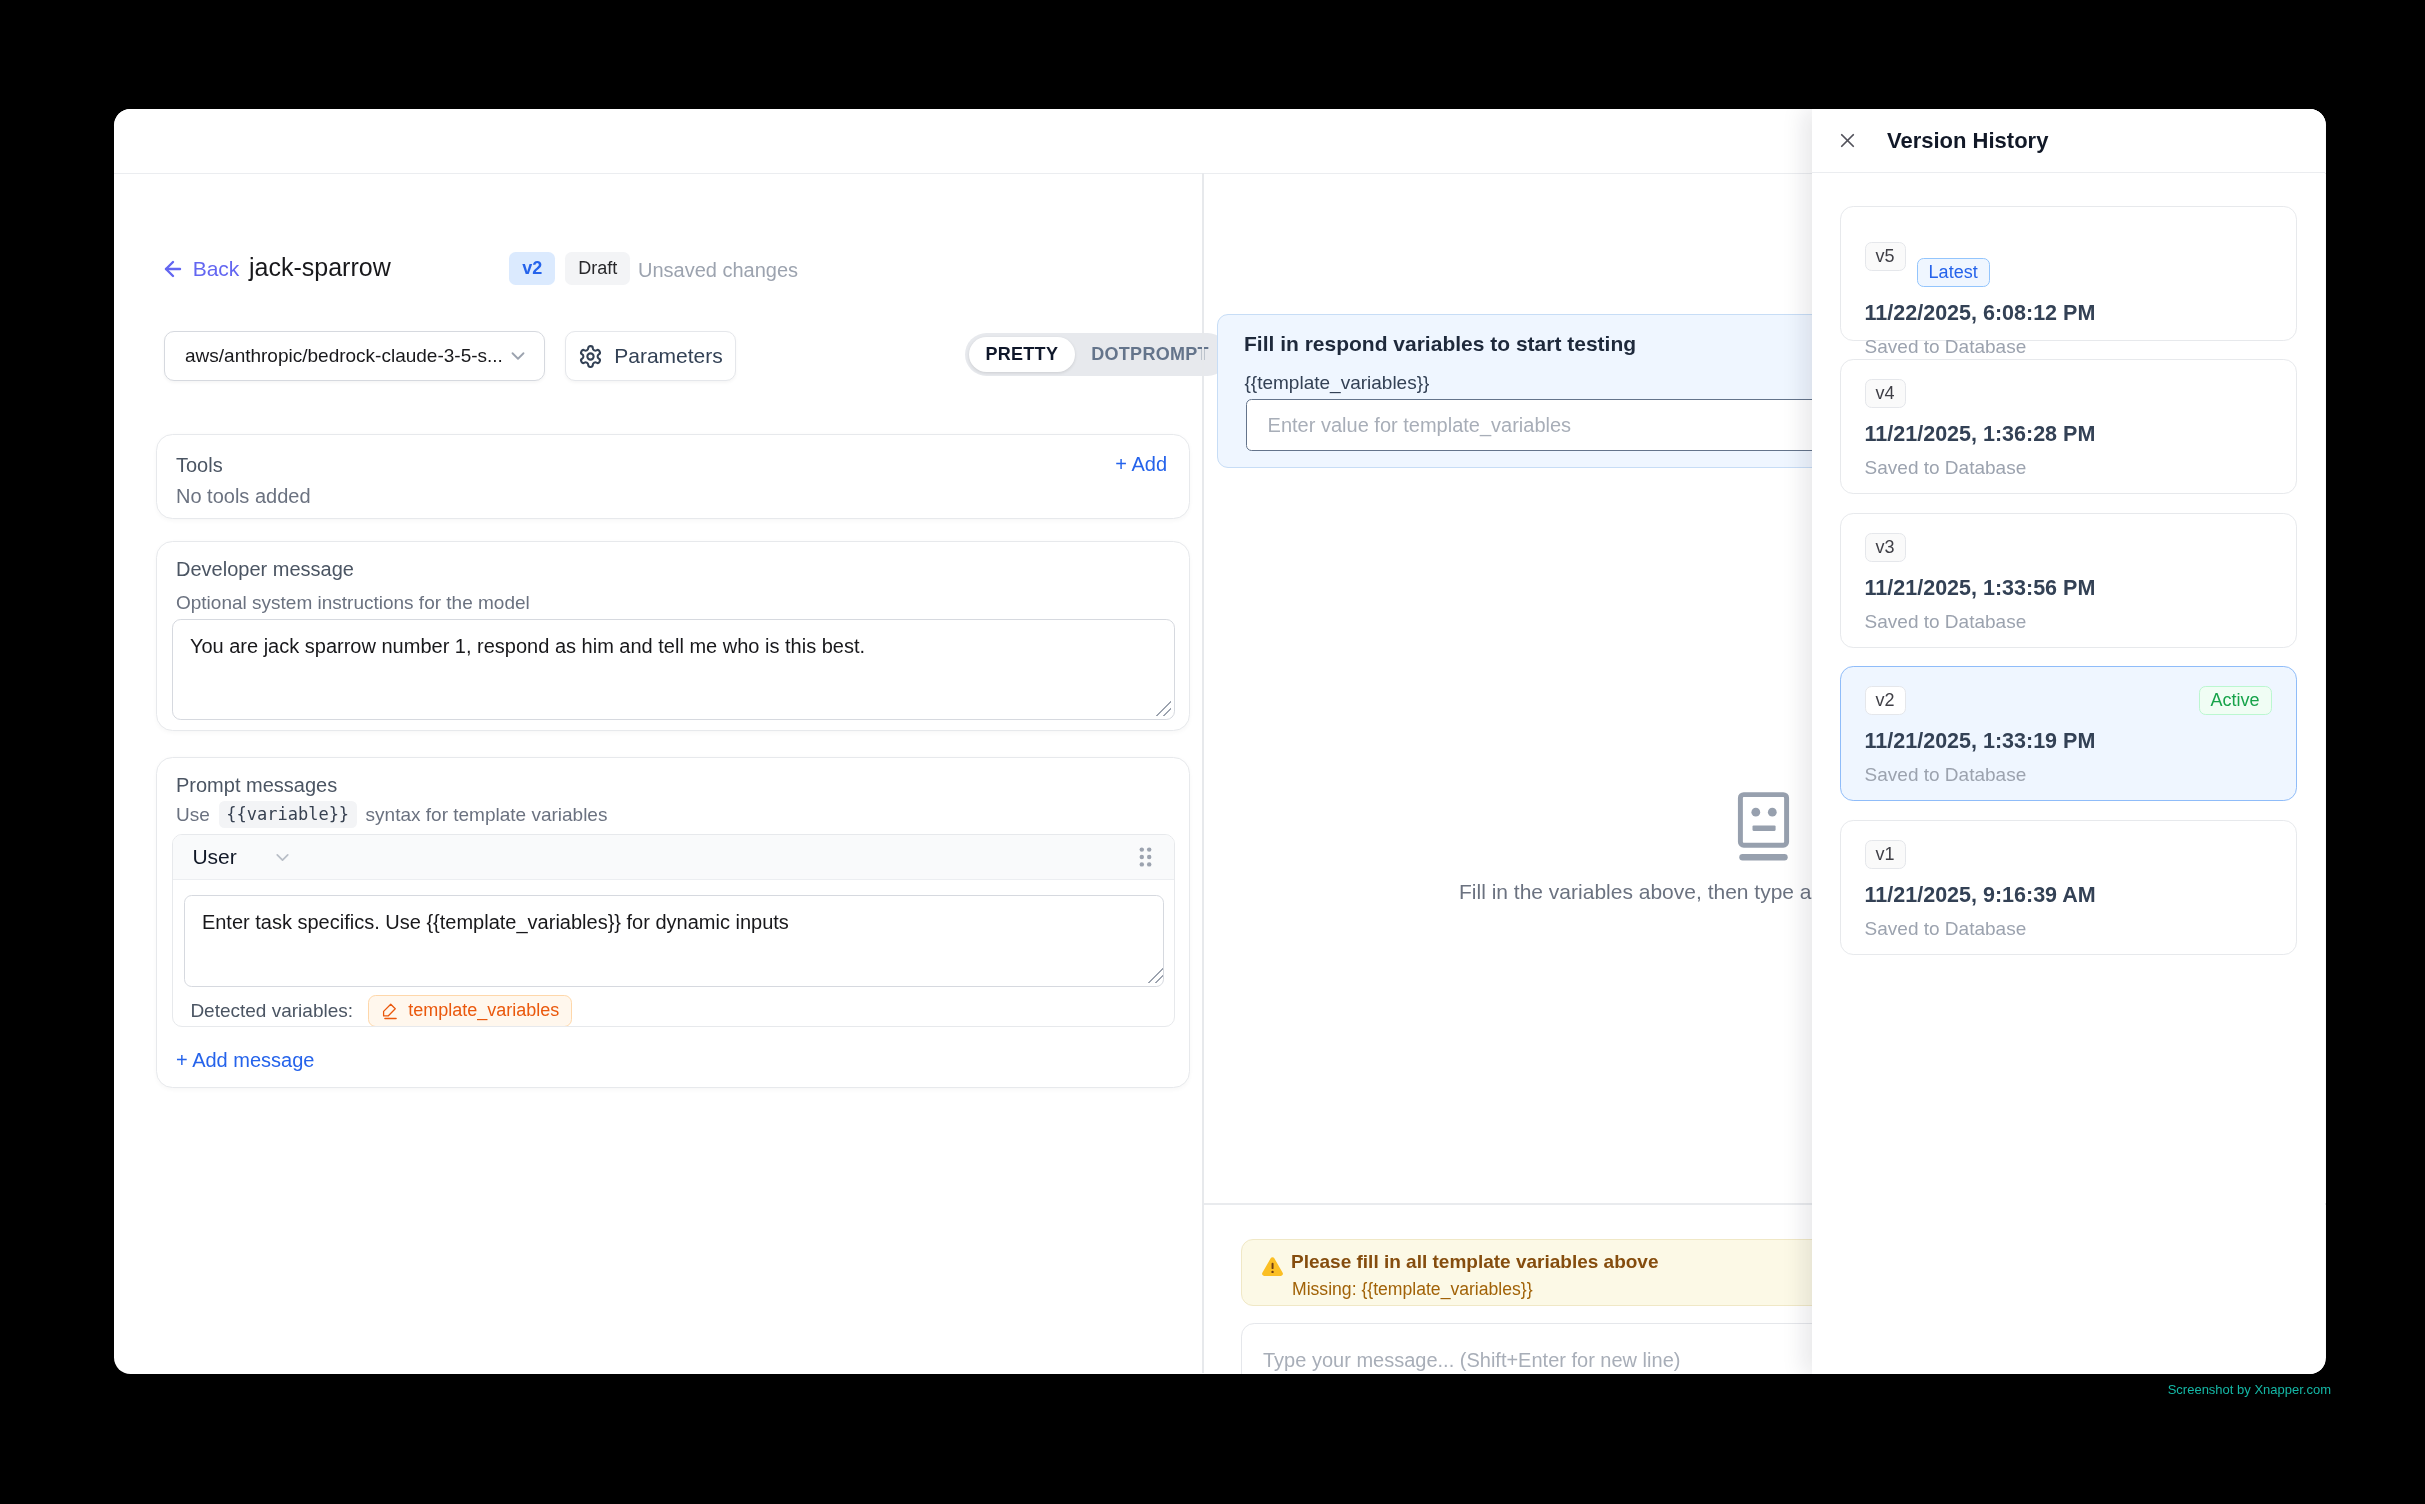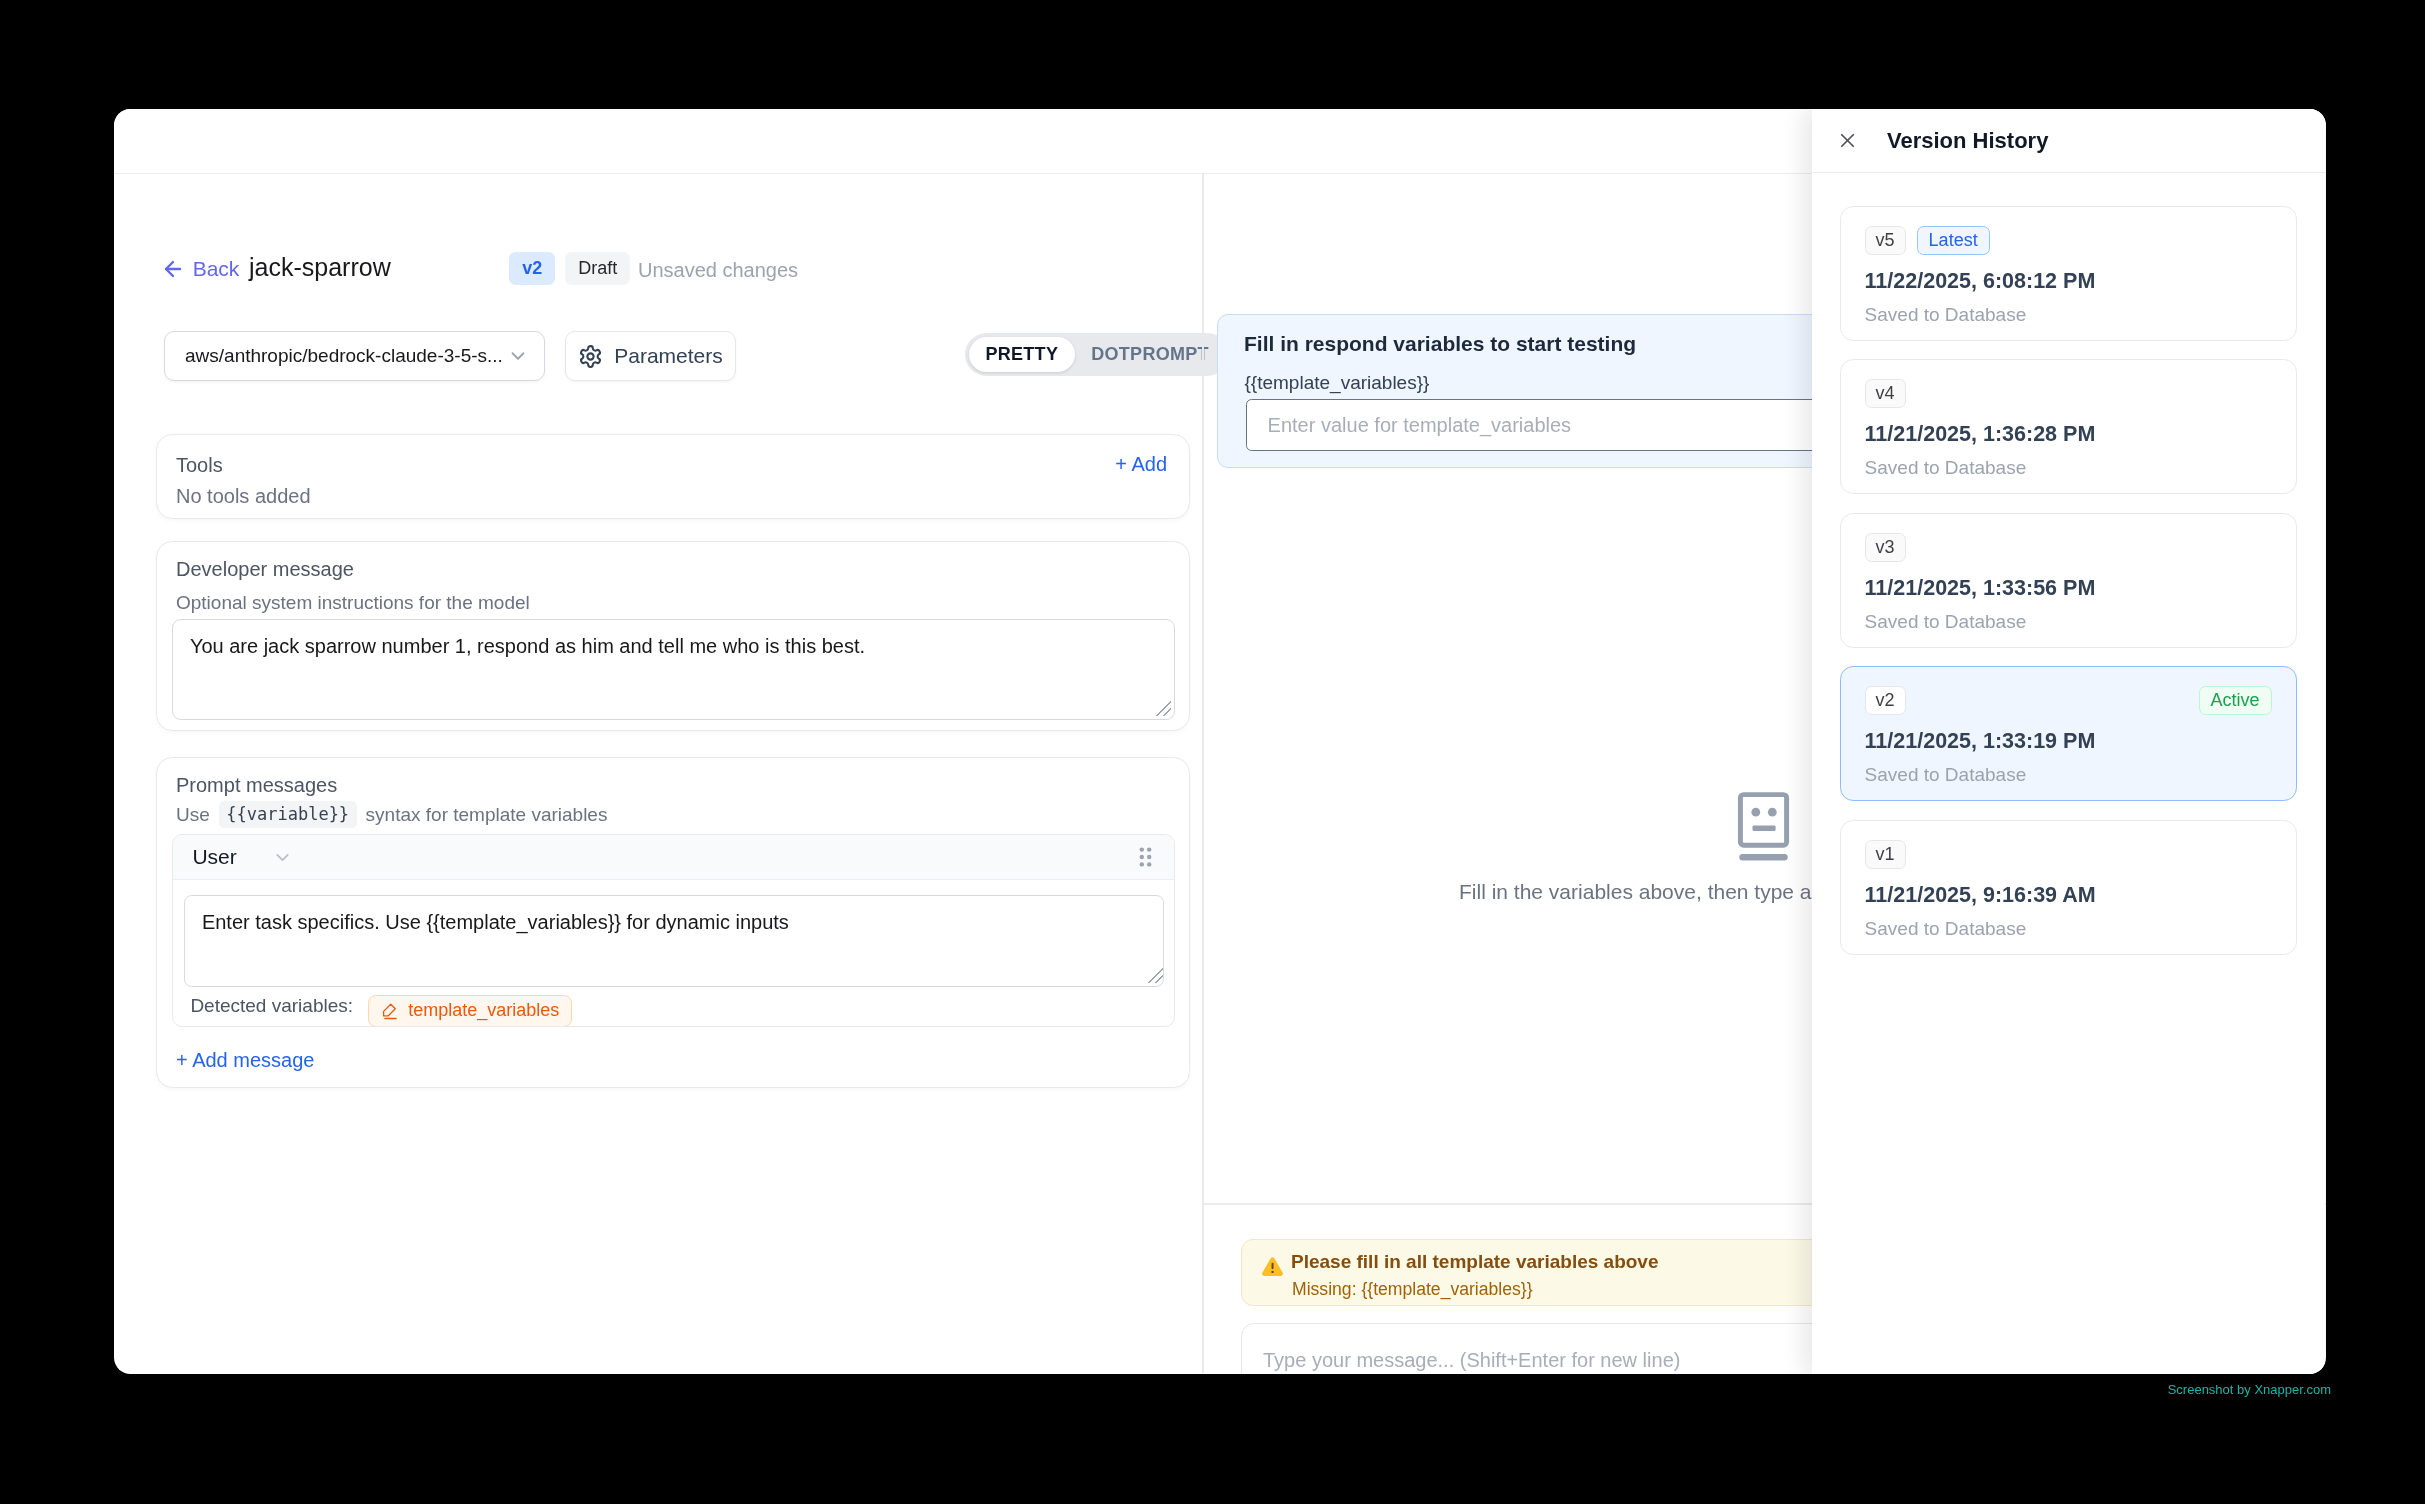--- a/index.html
+++ b/index.html
@@ -85,21 +85,21 @@
   .vh-head{left:0;top:0;width:100%;height:64px;border-bottom:1.7px solid #ebedf0;display:flex;
       align-items:center;padding:0 24px;box-sizing:border-box;gap:28px;}
   .vh-title{font-size:22px;font-weight:700;color:#111827;}
   .vcard{left:27.6px;width:457px;height:135px;border:1.7px solid #e7e9ec;border-radius:13.2px;background:#fff;
       box-sizing:border-box;padding:19px 24px;cursor:pointer;}
   .vcard.active{background:#eff6ff;border-color:#8fbcf9;}
   .vbadge{display:inline-flex;align-items:center;height:29px;padding:0 10px;border:1.7px solid #e5e7eb;
       background:#fafafa;border-radius:6.6px;font-size:18px;color:#3f3f46;box-sizing:border-box;}
   .vcard.active .vbadge{background:#fff;}
   .tag-latest{display:inline-flex;align-items:center;height:29px;padding:0 11px;border:1.7px solid #93c5fd;
-      background:#eff6ff;border-radius:6.6px;font-size:18px;font-weight:500;color:#2563eb;box-sizing:border-box;margin-left:11px;}
+      background:#eff6ff;border-radius:6.6px;font-size:18px;font-weight:500;color:#2563eb;box-sizing:border-box;margin-left:11px;margin-top:32px;}
   .tag-active{position:absolute;right:24px;top:19px;display:inline-flex;align-items:center;height:29px;
       padding:0 11px;border:1.7px solid #bbf7d0;background:#f0fdf4;border-radius:6.6px;font-size:18px;
       font-weight:500;color:#16a34a;box-sizing:border-box;}
   .vdate{font-size:21.5px;font-weight:600;color:#334155;margin-top:14.3px;}
   .vnote{font-size:19px;color:#9ca3af;margin-top:10px;}
   
   .watermark{right:95px;top:1382px;font-size:13px;font-weight:500;color:#14b8a6;}
   .icon{display:inline-flex;align-items:center;justify-content:center;}
 </style>
 </head>
@@ -182,21 +182,21 @@
                 <circle cx="6" cy="13" r="2.4"></circle>
                 <circle cx="14" cy="13" r="2.4"></circle>
                 <circle cx="6" cy="21" r="2.4"></circle>
                 <circle cx="14" cy="21" r="2.4"></circle>
               </g>
             </svg>
         </span>
       </div>
       <textarea class="abs ta" style="left: 11px; top: 60px; width: 980px; height: 92px; border-radius: 7.7px;">Enter task specifics. Use {{template_variables}} for dynamic inputs</textarea>
       <div class="abs grip" style="left:974px;top:133px;"></div>
-      <div class="abs" style="left:17px;top:160px;display:flex;align-items:flex-start;gap:15.4px;">
+      <div class="abs" style="left:17px;top:160px;display:flex;align-items:center;gap:15.4px;">
         <span class="detected-label">Detected variables:</span>
         <span class="var-chip">
           <span class="icon">
             <svg width="19" height="19" viewBox="0 0 24 24" fill="none" stroke="#ea580c" stroke-width="2" stroke-linecap="round" stroke-linejoin="round">
                 <path d="M13 4 20 11 9 22H2v-7z" transform="scale(0.82) translate(2,1)"></path>
                 <path d="M3 21h14" transform="translate(2,1)"></path>
               </svg>
           </span>
           <span>template_variables</span>
         </span>

